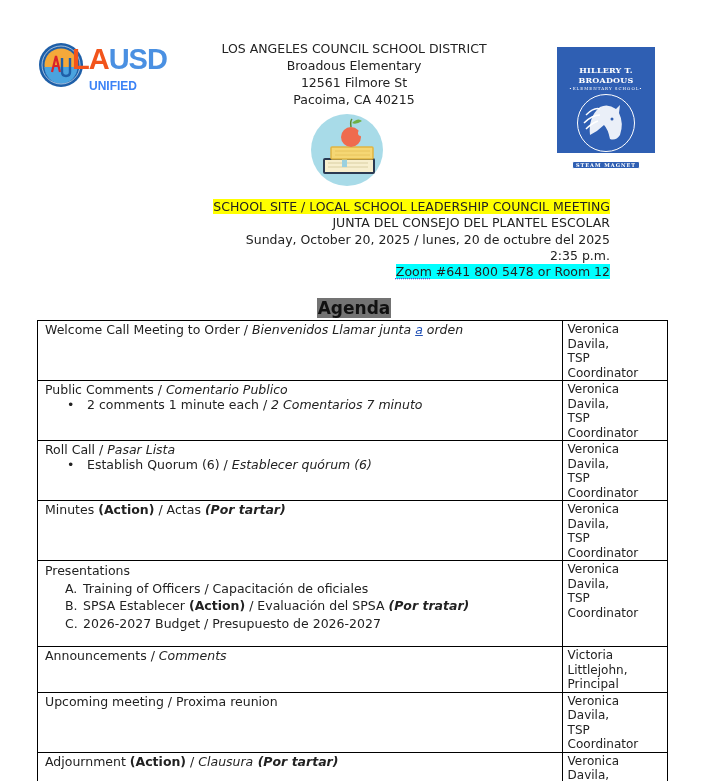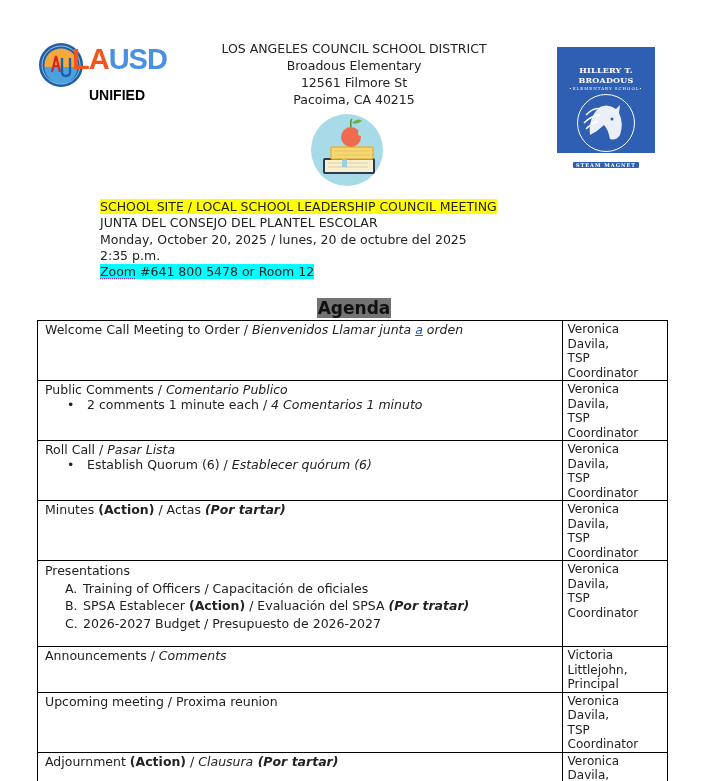--- a/index.html
+++ b/index.html
@@ -7,42 +7,42 @@
          font-family:"DejaVu Sans", sans-serif; color:#1a1a1a; }
   .abs { position:absolute; }
 
   
   #lausd-logo { left:38px; top:42px; width:160px; height:50px; }
   .seal { position:absolute; left:0; top:0; width:46px; height:46px; }
   .lausd-text { position:absolute; left:34px; top:2px; font-family:"Liberation Sans", sans-serif;
                 font-weight:bold; font-size:29px; letter-spacing:-1px; line-height:30px; }
   .lausd-text .la { color:#f2541b; }
   .lausd-text .usd { color:#4a90e2; }
-  .unified { position:absolute; left:51px; top:45px; font-family:"Liberation Sans", sans-serif;
-             font-weight:bold; font-size:14px; color:#000000; letter-spacing:0px; }
+  .unified { position:absolute; left:51px; top:37px; font-family:"Liberation Sans", sans-serif;
+             font-weight:bold; font-size:12px; color:#3b82f6; letter-spacing:0px; }
 
   
   #district-header { left:180px; top:40px; width:348px; text-align:center;
                      font-size:12.5px; line-height:17px; color:#222; }
 
   
   #broncos-logo { left:557px; top:47px; width:98px; height:106px; background:#2f5fb3; color:#fff;
                   text-align:center; font-family:"DejaVu Serif", serif; }
   .b-title { font-size:8px; font-weight:bold; margin-top:18px; letter-spacing:0.2px; }
   .b-sub { font-size:4px; letter-spacing:1px; margin-top:1px; }
   .b-circle { width:56px; height:56px; border:1px solid #fff; border-radius:50%; margin:3px auto 0; position:relative; }
   .b-banner { font-size:5px; font-weight:bold; letter-spacing:1px; margin-top:-8px; position:relative;
               background:#2f5fb3; display:inline-block; padding:0 3px; border:1px solid #fff; border-radius:2px; }
   .b-name { font-family:"DejaVu Sans", sans-serif; font-size:11px; font-weight:bold; margin-top:2px; letter-spacing:0.5px; }
 
   
   #book-icon { left:310px; top:113px; width:74px; height:74px; }
 
   
-  #meeting-info { left:100px; top:199px; width:510px; text-align:left; font-size:12.5px; line-height:16.3px; color:#222; }
+  #meeting-info { left:100px; top:199px; width:510px; text-align:right; font-size:12.5px; line-height:16.3px; color:#222; }
   .hl-yellow { background:#ffff00; }
   .hl-cyan { background:#00ffff; }
   .zoom-link { text-decoration:underline dotted #7a3ac8; text-underline-offset:2px; }
 
   #agenda-title { left:0; width:708px; top:298px; text-align:center; }
   #agenda-title span { background:#737373; font-weight:bold; font-size:17px; font-family:"DejaVu Sans", sans-serif; color:#111; padding:0 1px; }
 
   
   #agenda-table { left:37px; top:320px; width:631px; border-collapse:collapse; font-size:12.5px; color:#222; }
   #agenda-table td { border:1px solid #000; vertical-align:top; padding:1px 7px 0 7px; line-height:15px; }
@@ -104,42 +104,42 @@
   <line x1="25" y1="42" x2="60" y2="42" stroke="#e8c45c" stroke-width="1"></line>
   <circle cx="41" cy="24" r="10" fill="#ef6b4e"></circle>
   <circle cx="51" cy="20" r="3" fill="#a8dbe8"></circle>
   <path d="M41 14 Q40 8 42 6" stroke="#5b8a2e" stroke-width="1.5" fill="none"></path>
   <path d="M42 10 Q48 4 52 8 Q46 12 42 10 Z" fill="#6fb043"></path>
 </svg>
 
 <div id="meeting-info" class="abs">
   <div><span class="hl-yellow">SCHOOL SITE / LOCAL SCHOOL LEADERSHIP COUNCIL MEETING</span></div>
   <div>JUNTA DEL CONSEJO DEL PLANTEL ESCOLAR</div>
-  <div>Monday, October 20, 2025 / lunes, 20 de octubre del 2025</div>
+  <div>Sunday, October 20, 2025 / lunes, 20 de octubre del 2025</div>
   <div>2:35 p.m.</div>
   <div><span class="hl-cyan"><span class="zoom-link">Zoom</span><span> #641 800 5478 or Room 12</span></span></div>
 </div>
 
 <div id="agenda-title" class="abs"><span>Agenda</span></div>
 
 <table id="agenda-table" class="abs">
   <tbody>
       <tr style="height:29px">
     <td class="item">
       <span>Welcome Call Meeting to Order / </span><i>Bienvenidos Llamar junta </i><i class="u-link">a</i><i> orden</i>
     </td>
     <td class="presenter">
           <div>Veronica Davila,</div>
           <div>TSP Coordinator</div>
         </td>
   </tr>
   <tr style="height:36px">
     <td class="item">
       <div><span>Public Comments / </span><i>Comentario Publico</i></div>
-      <div class="sub-line"><span class="bullet">•</span><span>2 comments 1 minute each / </span><i>4 Comentarios 1 minuto</i></div>
+      <div class="sub-line"><span class="bullet">•</span><span>2 comments 1 minute each / </span><i>2 Comentarios 7 minuto</i></div>
     </td>
     <td class="presenter">
           <div>Veronica Davila,</div>
           <div>TSP Coordinator</div>
         </td>
   </tr>
   <tr style="height:34px">
     <td class="item">
       <div><span>Roll Call / </span><i>Pasar Lista</i></div>
       <div class="sub-line"><span class="bullet">•</span><span>Establish Quorum (6) / </span><i>Establecer quórum (6)</i></div>

